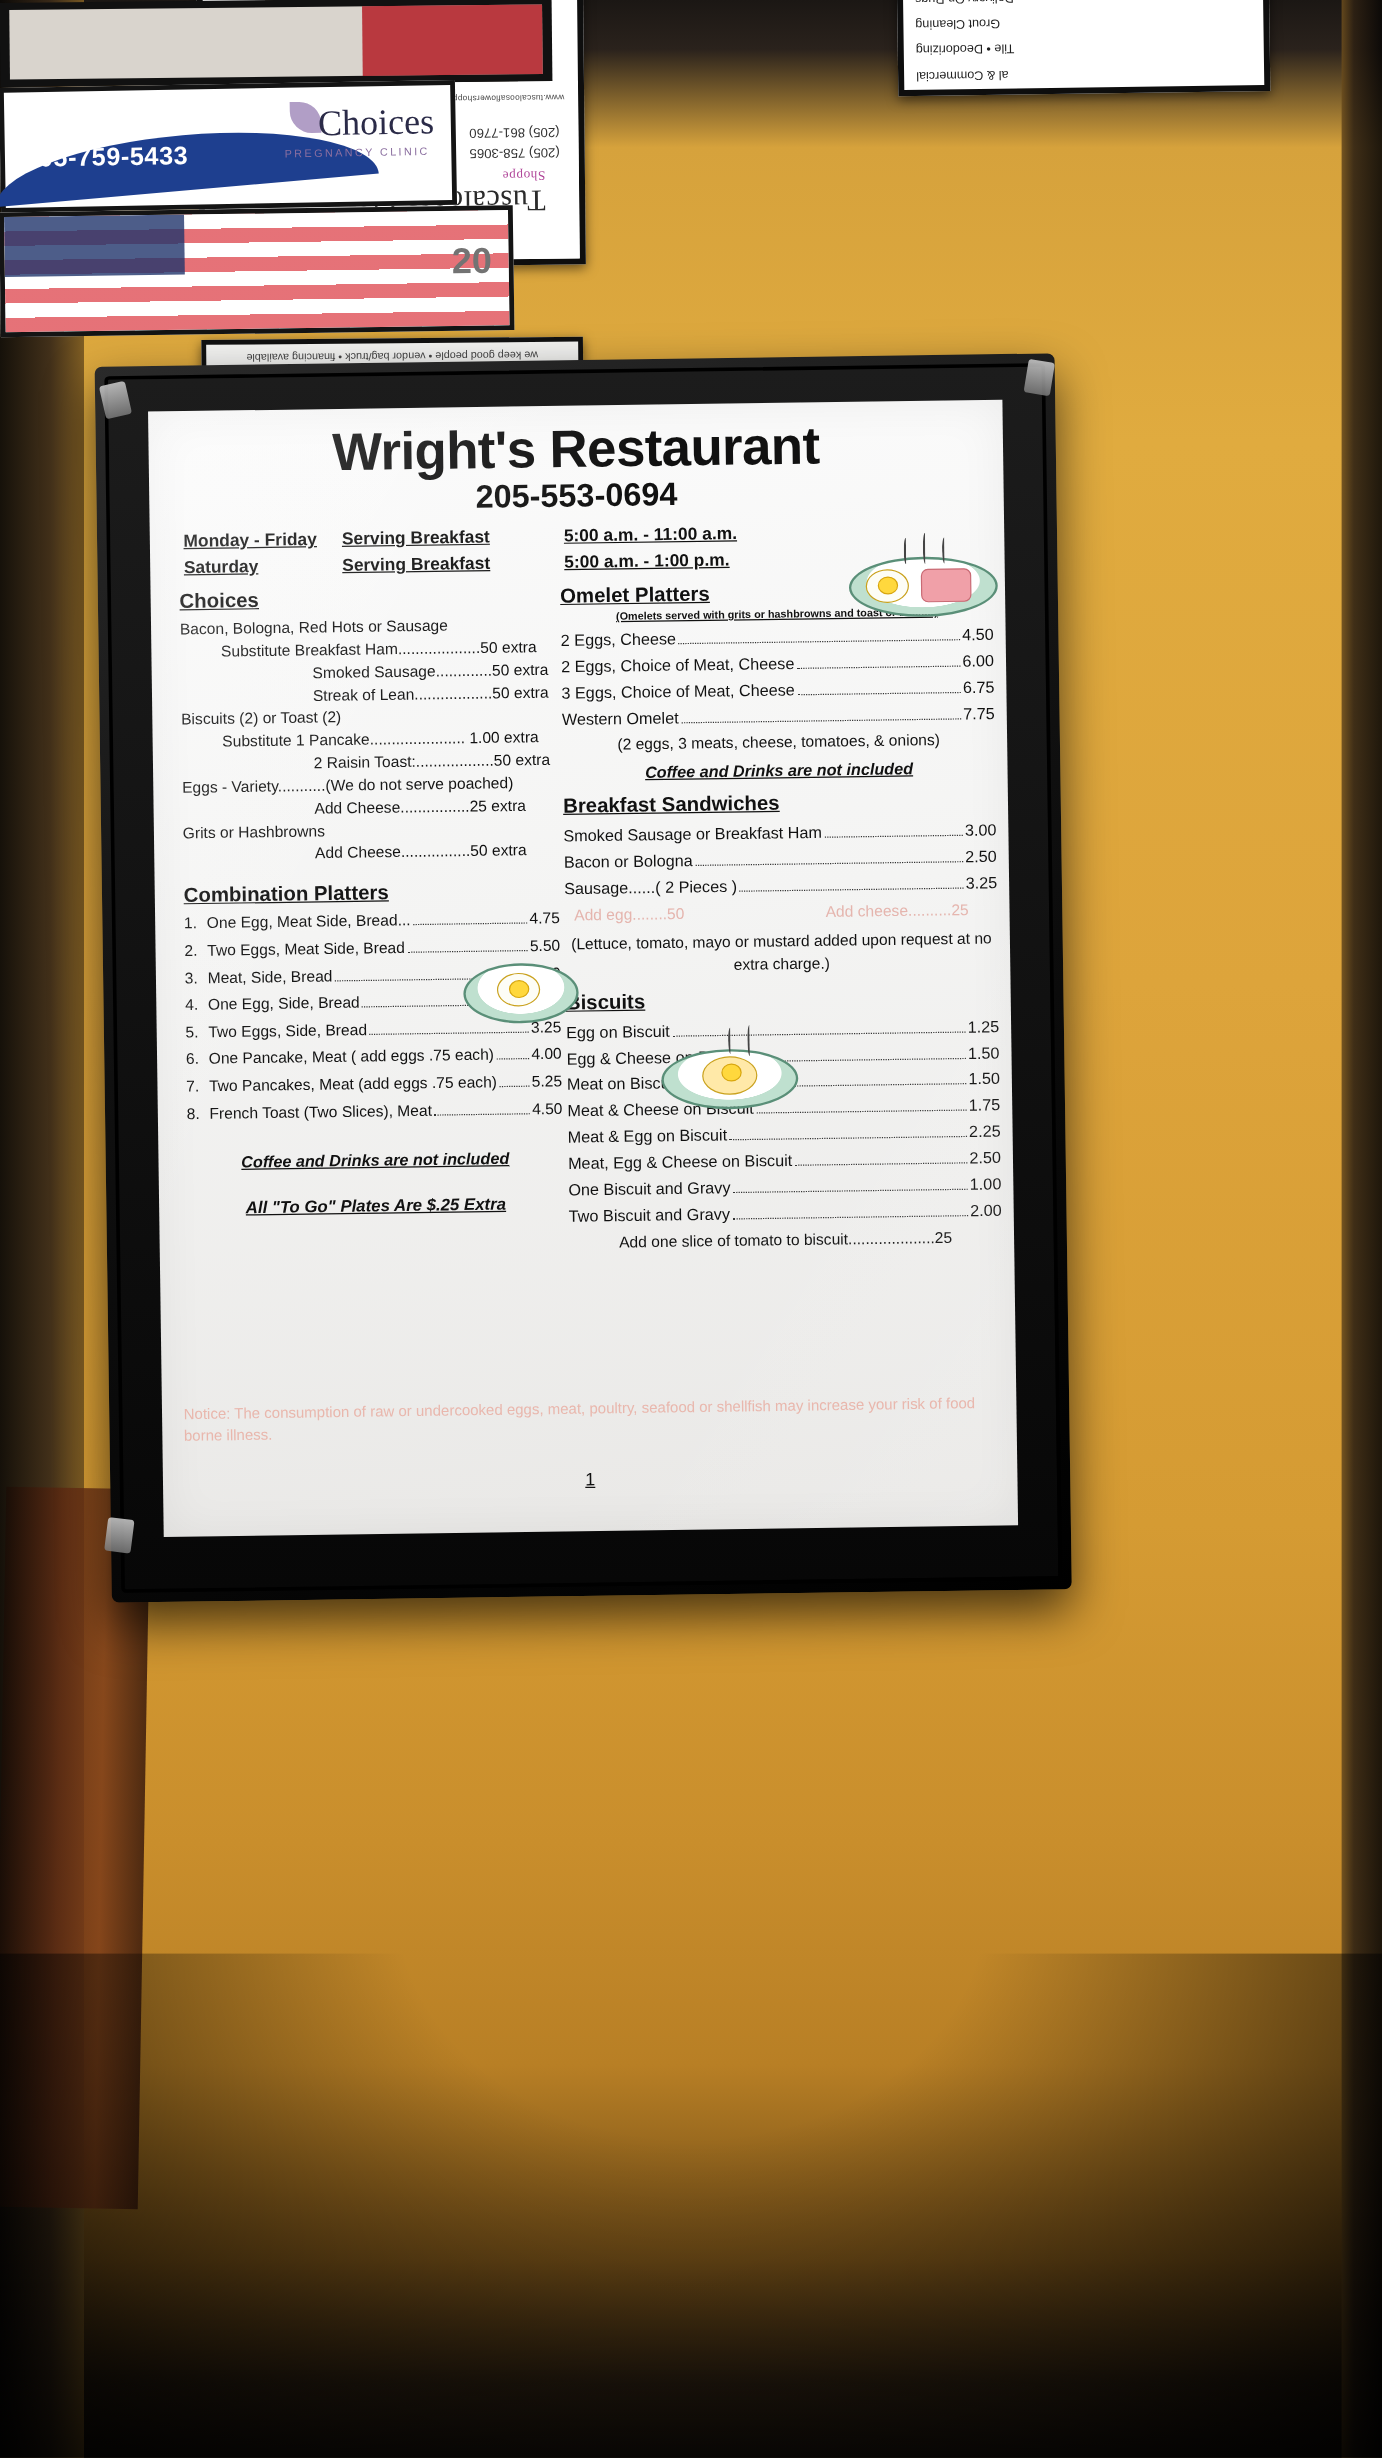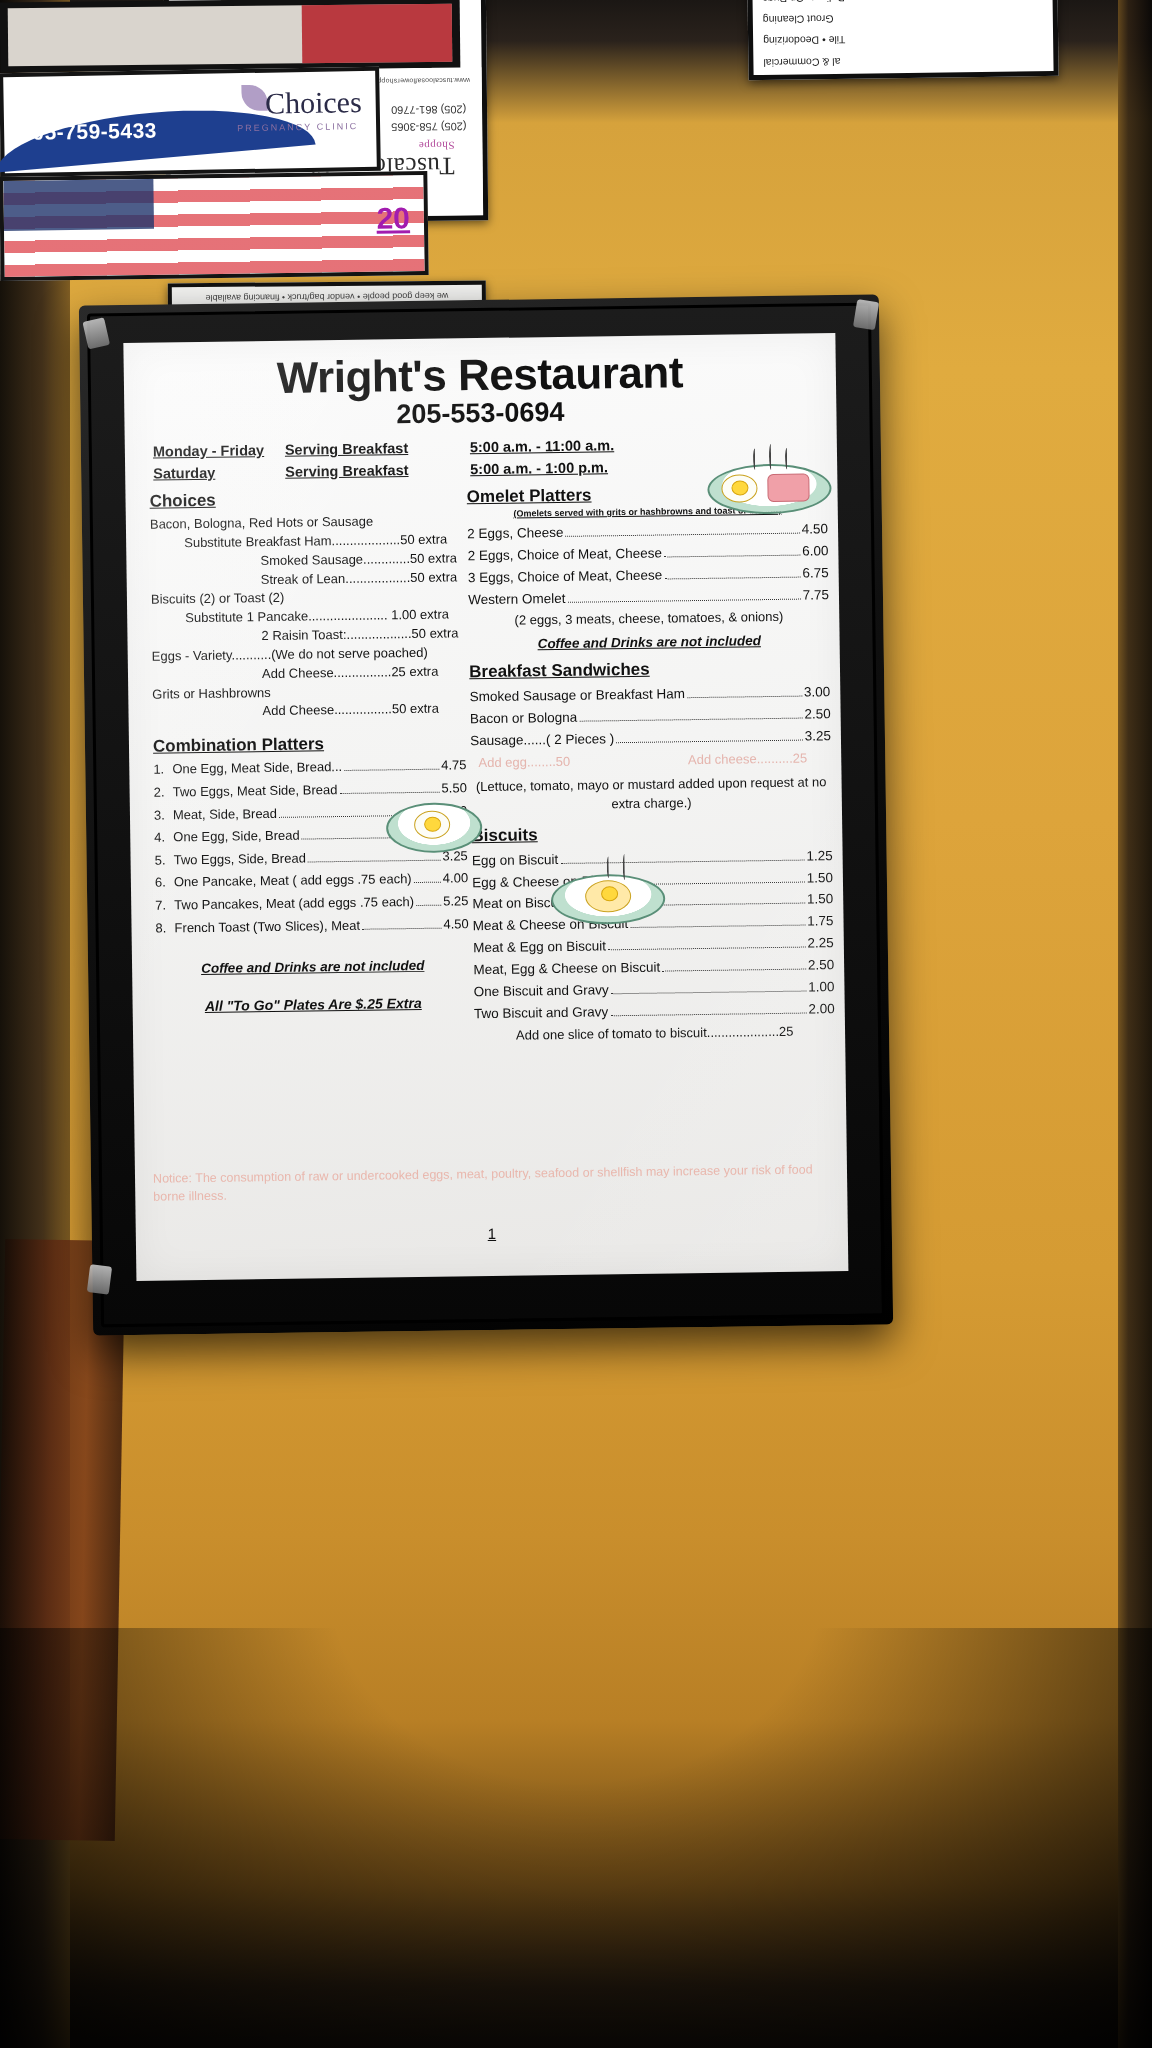--- a/index.html
+++ b/index.html
@@ -85,21 +85,21 @@
     font-size:30px;color:#2b2b48;}
   .choices-sub{position:absolute;right:18px;top:50px;font-size:9px;color:#8b6fa0;letter-spacing:2px;}
   .choices-leaf{position:absolute;right:108px;top:12px;width:26px;height:26px;border-radius:0 70% 0 70%;
     background:#9d86b8;opacity:.8;}
 
   .flyer-flag{left:745px;top:1372px;width:420px;height:96px;background:#fff;border:4px solid #141414;
     transform:rotate(-0.8deg);overflow:hidden;}
   .flag-stripes{position:absolute;left:0;top:0;width:100%;height:100%;
     background:repeating-linear-gradient(180deg,#ffffff 0 12px,#d8262f 12px 24px);opacity:.65;}
   .flag-canton{position:absolute;left:0;top:0;width:150px;height:50px;background:#21356b;opacity:.8;}
-  .flag-num{position:absolute;right:14px;top:26px;font-size:30px;font-weight:bold;color:#a21caf;text-decoration:underline;}
+  .flag-num{position:absolute;right:14px;top:26px;font-size:30px;font-weight:bold;color:#737373;}
 
   
   .menu-holder{
     position:absolute;left:86px;top:300px;width:800px;height:1030px;
     background:linear-gradient(160deg,#2a2a2a 0%, #101010 45%, #000 100%);
     border-radius:6px;
     transform:rotate(-0.8deg);
     box-shadow:0 18px 40px rgba(0,0,0,.65);
   }
   .holder-edge{

